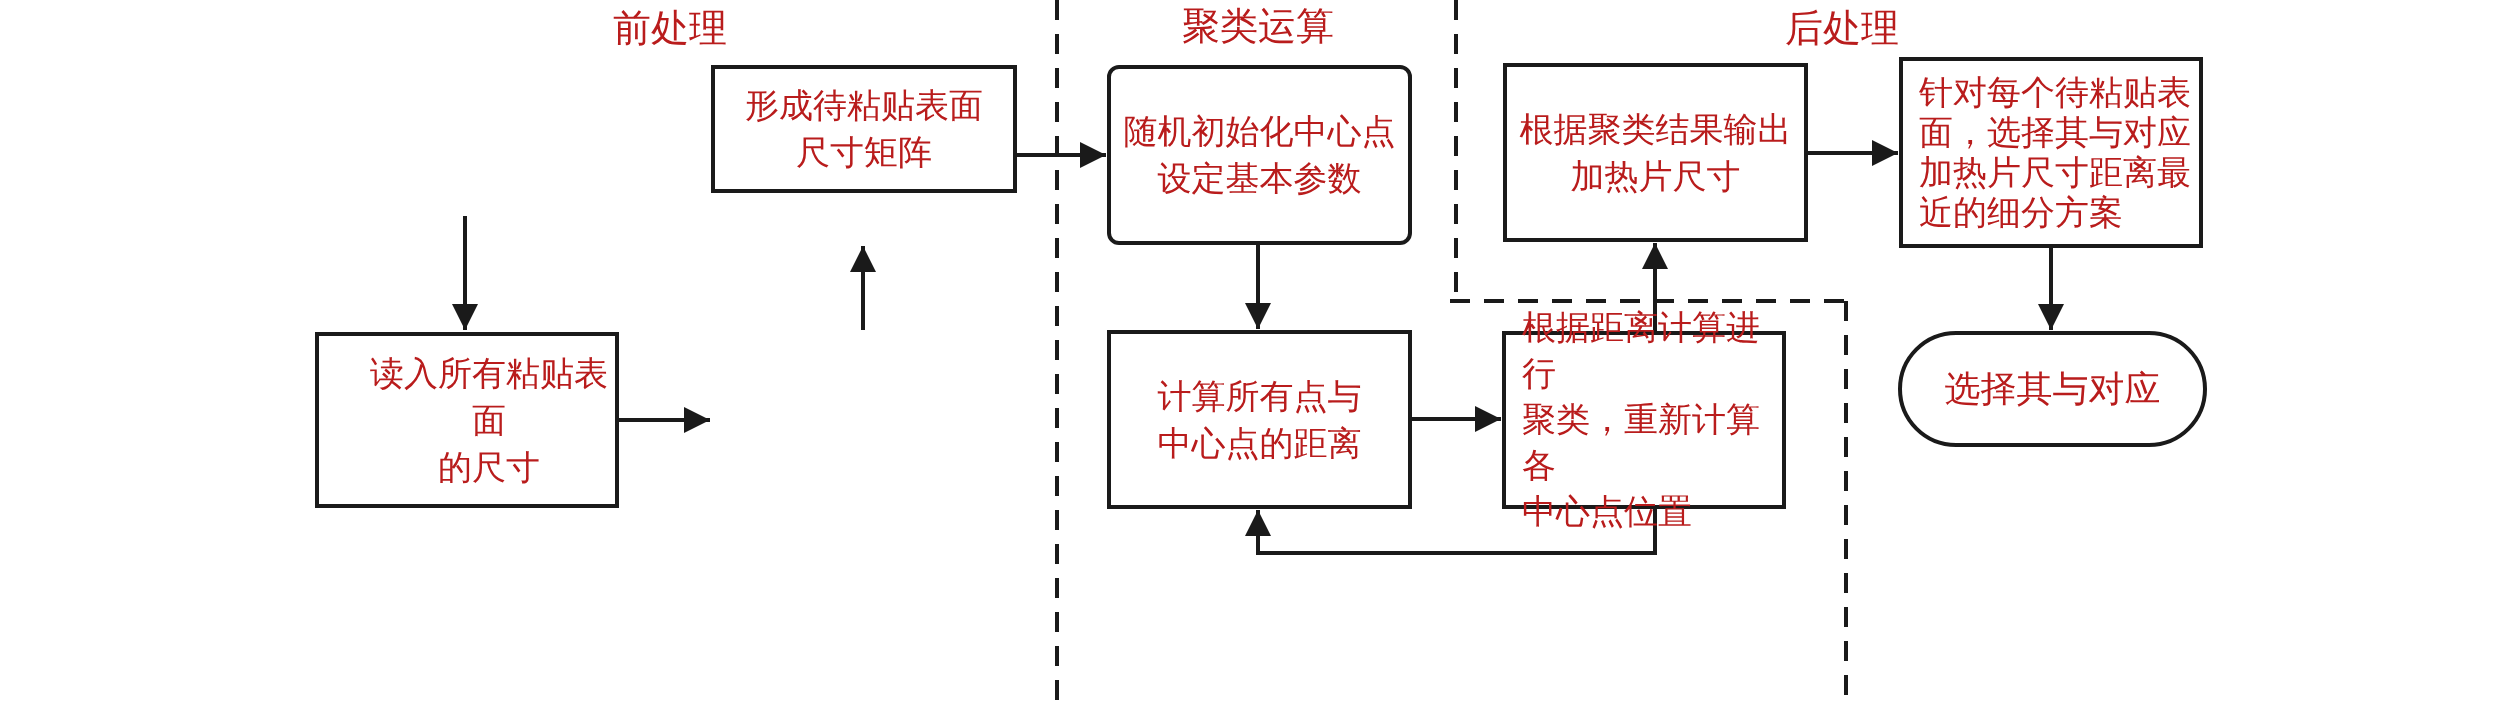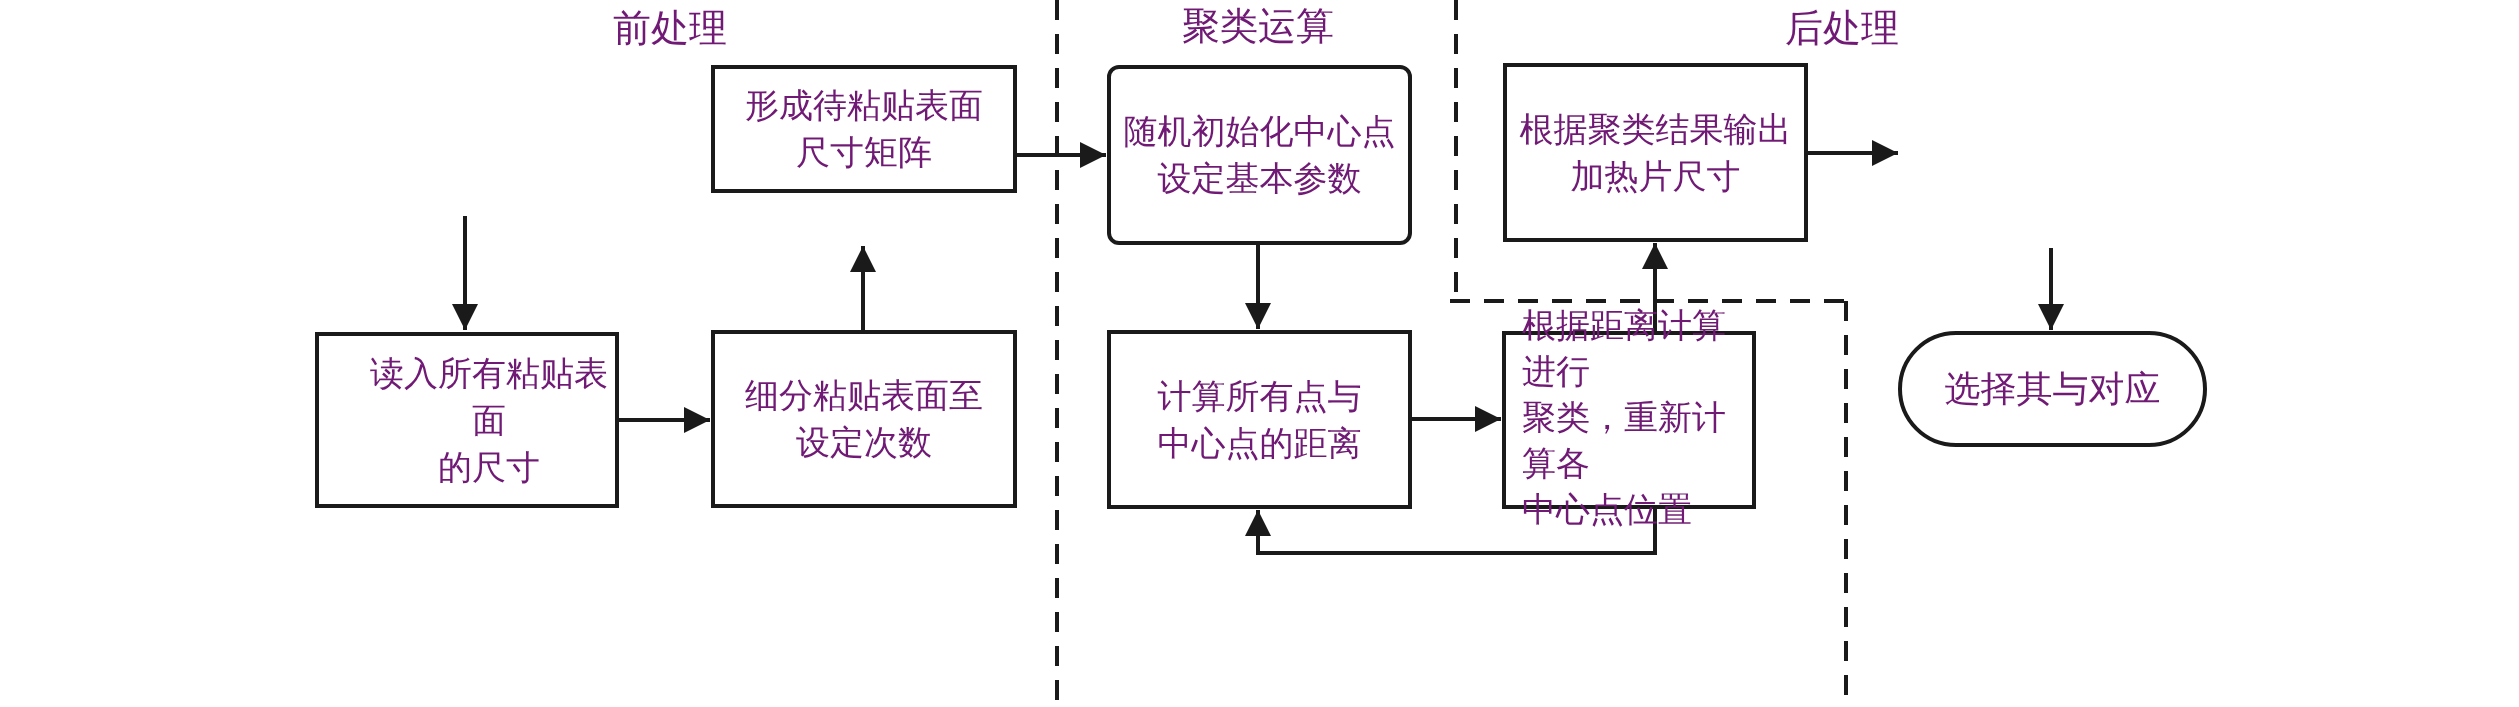--- a/index.html
+++ b/index.html
@@ -2,21 +2,21 @@
 <html><head>
 <meta charset="utf-8">
 <style>
   html, body { margin: 0; padding: 0; background: #ffffff; }
   .canvas {
     position: relative;
     width: 2519px;
     height: 707px;
     background: #ffffff;
     font-family: "Liberation Serif", "DejaVu Serif", serif;
-    color: #701a75;
+    color: #b91c1c;
     overflow: hidden;
   }
   .wires {
     position: absolute;
     left: 0; top: 0;
     width: 2519px;
     height: 707px;
   }
   .wire {
     fill: none;
@@ -68,21 +68,21 @@
     white-space: pre-line;
   }
 
   
   #n-start        { left: 313px;  top: 96px;  width: 304px; height: 120px; }
   #n-read         { left: 315px;  top: 332px; width: 304px; height: 176px; padding-left: 44px; }
   #n-form         { left: 711px;  top: 65px;  width: 306px; height: 128px; }
   #n-subdivide    { left: 711px;  top: 330px; width: 306px; height: 178px; }
   #n-init         { left: 1107px; top: 65px;  width: 305px; height: 180px; border-radius: 12px; }
   #n-calc         { left: 1107px; top: 330px; width: 305px; height: 179px; }
-  #n-recluster    { left: 1502px; top: 331px; width: 254px; height: 178px; line-height: 46px; font-family: Liberation Mono, monospace; }
+  #n-recluster    { left: 1502px; top: 331px; width: 284px; height: 178px; line-height: 46px; }
   #n-output-size  { left: 1503px; top: 63px;  width: 305px; height: 179px; }
   #n-select       { left: 1899px; top: 57px;  width: 304px; height: 191px; line-height: 40px; }
   #n-end          { left: 1898px; top: 331px; width: 309px; height: 116px; border-radius: 58px; }
 
   #lbl-pre     { left: 670px;  top: 8px; }
   #lbl-cluster { left: 1258px; top: 6px; }
   #lbl-post    { left: 1842px; top: 8px; }
   #ann-iterate { left: 1432px; top: 578px; }
 </style>
 </head>
@@ -115,27 +115,29 @@
   </svg>
 
   <div class="section-label" id="lbl-pre">前处理</div>
   <div class="section-label" id="lbl-cluster">聚类运算</div>
   <div class="section-label" id="lbl-post">后处理</div>
 
   <div class="node" id="n-read">读入所有粘贴表面
 的尺寸</div>
   <div class="node" id="n-form">形成待粘贴表面
 尺寸矩阵</div>
-  <div class="node" id="n-subdivide">细分粘贴表面至
-设定次数</div>
   <div class="node" id="n-init">随机初始化中心点
 设定基本参数</div>
   <div class="node" id="n-calc">计算所有点与
 中心点的距离</div>
   <div class="node align-left" id="n-recluster">根据距离计算进行
 聚类，重新计算各
 中心点位置</div>
   <div class="node" id="n-output-size">根据聚类结果输出
 加热片尺寸</div>
+  <div class="node align-left" id="n-select">针对每个待粘贴表
+面，选择其与对应
+加热片尺寸距离最
+近的细分方案</div>
   <div class="node stadium" id="n-end">选择其与对应</div>
 
 
 </div>
 
 </body></html>

